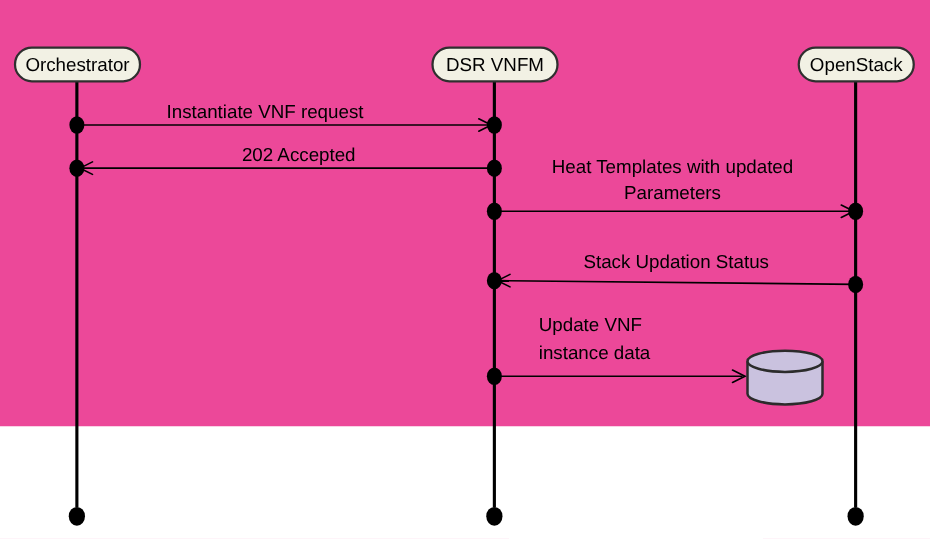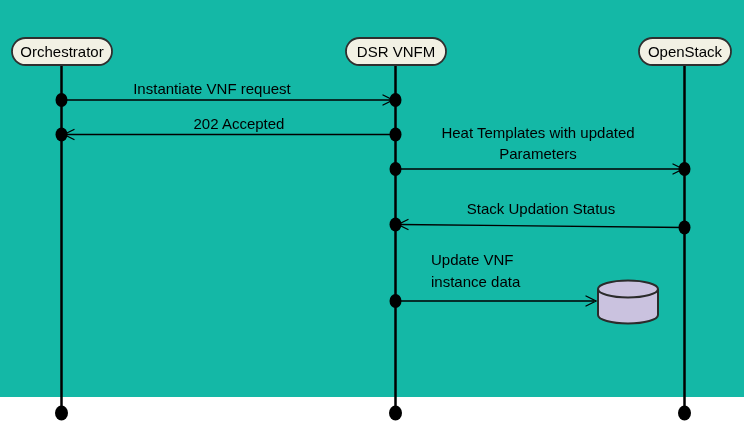--- a/index.html
+++ b/index.html
@@ -6,22 +6,22 @@
     margin: 0;
     padding: 0;
     background: #ffffff;
     width: 744px;
     height: 431px;
     overflow: hidden;
   }
   .stage {
     position: relative;
     width: 744px;
-    height: 397px;
-    background: #14b8a6;
+    height: 341px;
+    background: #ec4899;
   }
   svg text {
     font-family: "Liberation Sans", sans-serif;
     fill: var(--text, #000000);
   }
   .actor-label { font-size: 15px; }
   .msg-label   { font-size: 15px; }
   .node {
     fill: var(--node-fill, #f2f1e4);
     stroke: var(--node-border, #2f2f2f);

